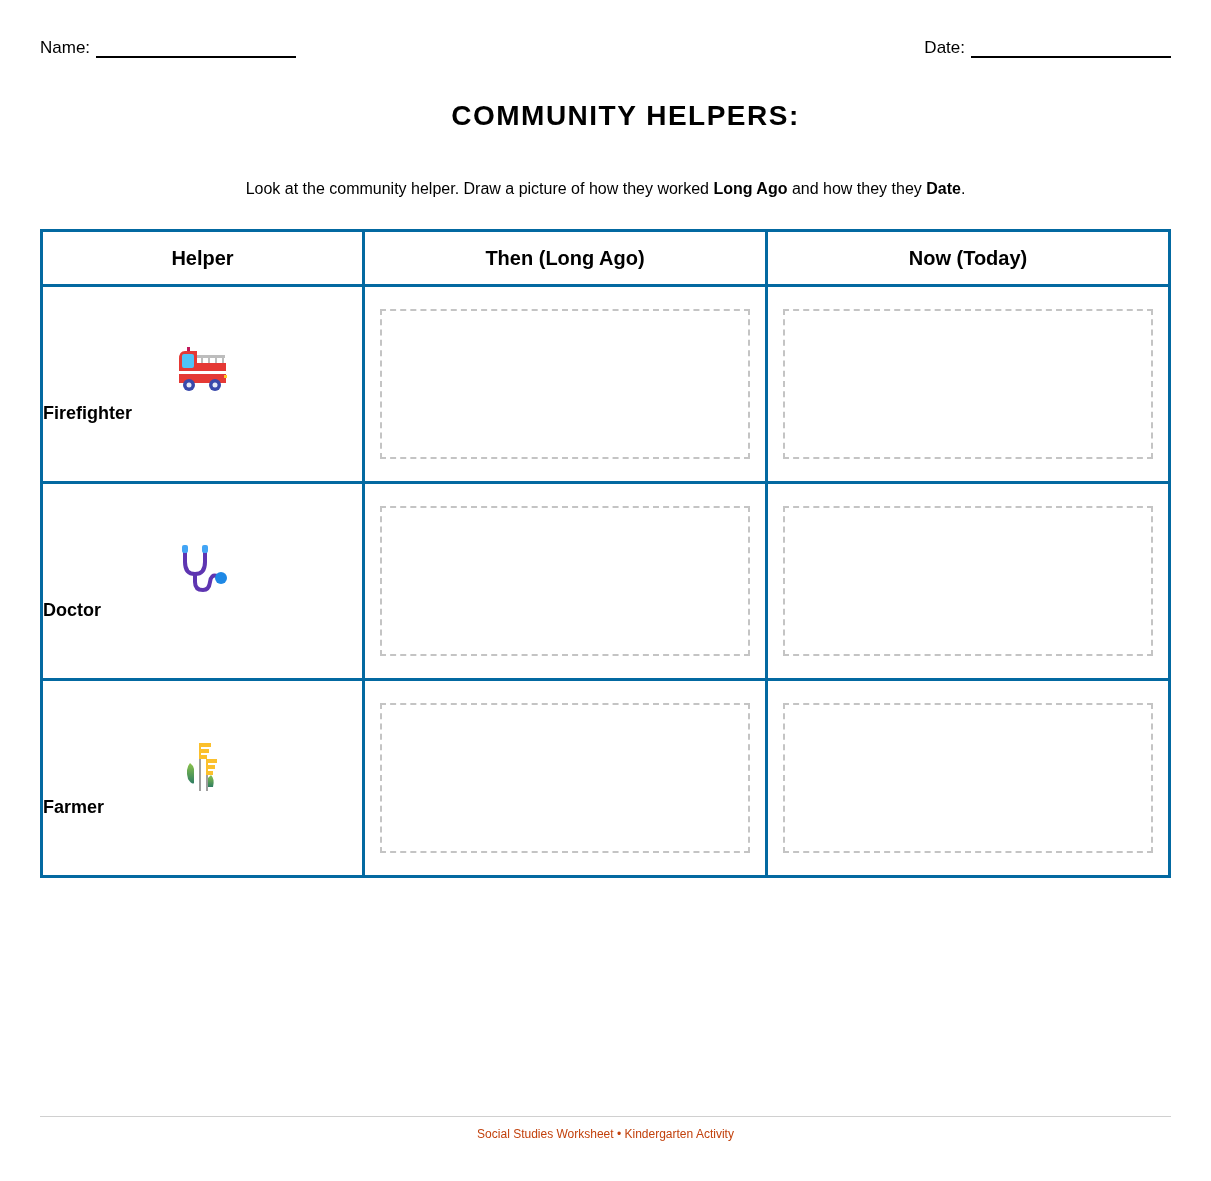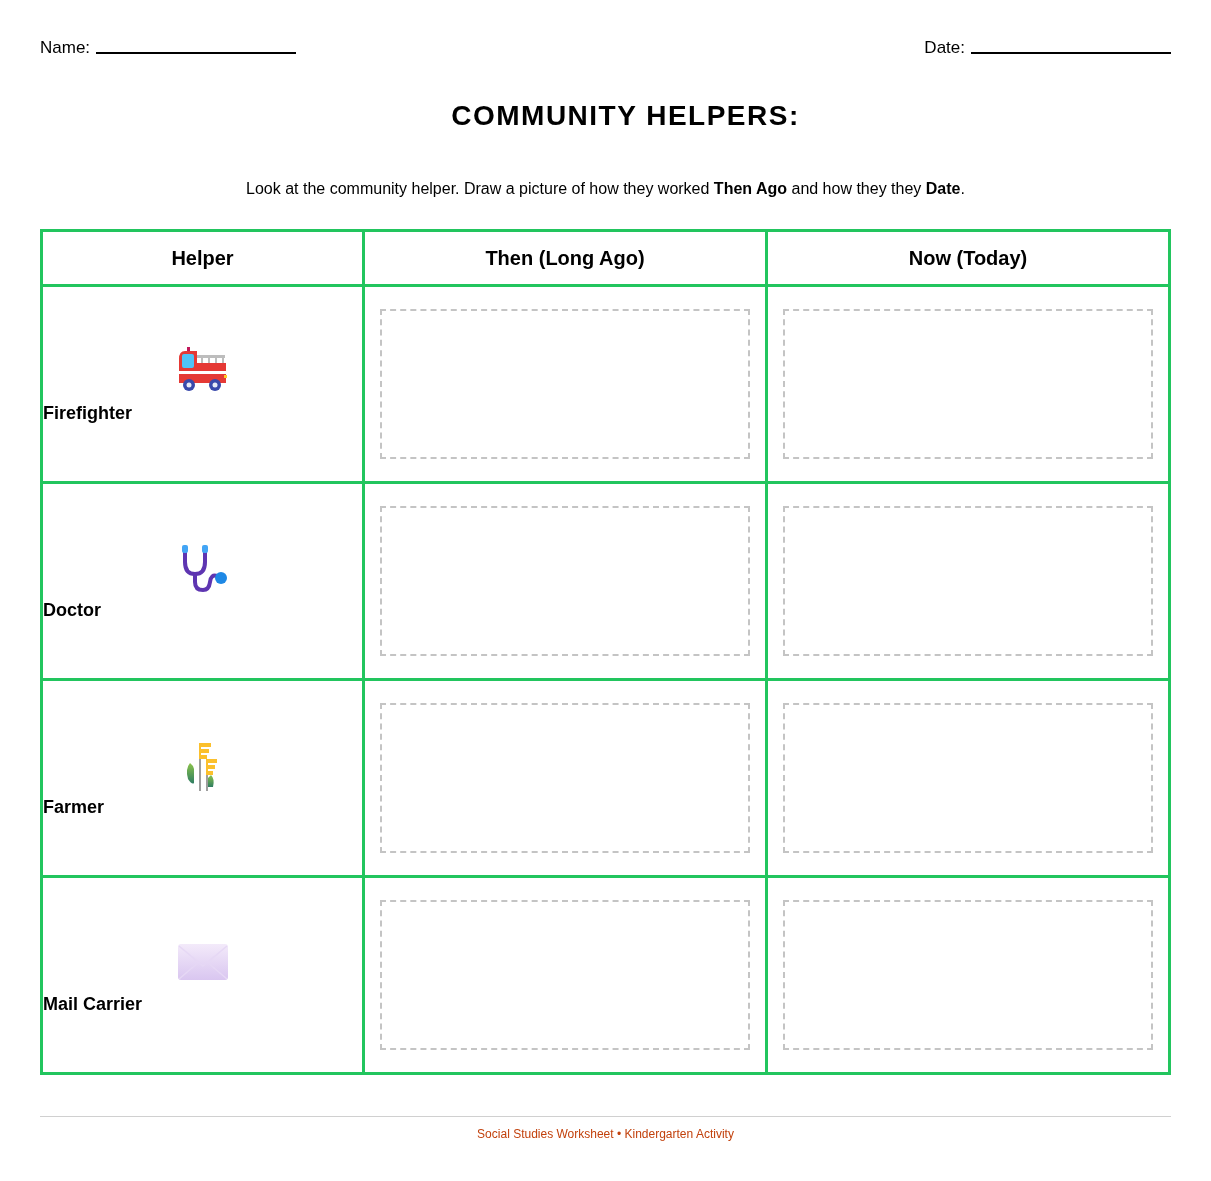--- a/index.html
+++ b/index.html
@@ -4,40 +4,40 @@
   <style>
     html, body { margin: 0; padding: 0; background: #ffffff; }
     body {
       width: 1211px; height: 1181px; position: relative;
       font-family: "Liberation Sans", sans-serif; color: #000;
     }
     .topline {
       position: absolute; top: 38px; left: 40px; right: 40px;
       display: flex; justify-content: space-between; font-size: 17px;
     }
-    .field { display: flex; }
+    .field { display: flex; align-items: flex-end; }
     .field .line {
       display: inline-block; border-bottom: 2px solid #000; margin-left: 6px;
       height: 14px;
     }
     .name-line { width: 200px; }
     .date-line { width: 200px; }
     .title {
       position: absolute; top: 100px; left: 0; right: 0; text-align: center;
       font-weight: bold; font-size: 28px; line-height: 32px; letter-spacing: 1.5px; padding-left: 40px;
     }
     .instructions {
       position: absolute; top: 180px; left: 0; right: 0; text-align: center;
       font-size: 16px;
     }
     table.grid {
       position: absolute; top: 229px; left: 40px; width: 1131px;
       border-collapse: collapse; table-layout: fixed;
     }
-    table.grid th, table.grid td { border: 3px solid #22c55e; padding: 0; }
+    table.grid th, table.grid td { border: 3px solid #0369a1; padding: 0; }
     table.grid th { height: 52px; font-size: 20px; font-weight: bold; text-align: center; }
     table.grid td { height: 194px; vertical-align: middle; }
     col.c1 { width: 322px; }
     col.c2 { width: 403px; }
     col.c3 { width: 403px; }
     .helper-cell { }
     .helper-icon { display: block; margin: 0 auto 6px auto; width: 52px; height: 52px; }
     .helper-label { font-size: 18px; font-weight: bold; }
     .draw-box {
       margin: 0 auto; width: 370px; height: 150px;
@@ -61,21 +61,21 @@
     <span>Date:</span>
     <span class="line date-line"></span>
   </div>
 </div>
 
 <div class="title">
   <div>COMMUNITY HELPERS:</div>
 </div>
 
 <div class="instructions">
-  <span>Look at the community helper. Draw a picture of how they worked </span><b>Then Ago</b><span> and how they they </span><b>Date</b><span>.</span>
+  <span>Look at the community helper. Draw a picture of how they worked </span><b>Long Ago</b><span> and how they they </span><b>Date</b><span>.</span>
 </div>
 
 <table class="grid">
   <colgroup>
       <col class="c1">
       <col class="c2">
       <col class="c3">
     </colgroup>
   <thead>
     <tr>
@@ -152,40 +152,18 @@
         <div class="helper-label">Farmer</div>
       </td>
       <td>
           <div class="draw-box"></div>
         </td>
       <td>
           <div class="draw-box"></div>
         </td>
     </tr>
 
-    <tr>
-      <td class="helper-cell">
-        <svg class="helper-icon" viewBox="0 0 52 52">
-          <defs>
-            <linearGradient id="envg" x1="0" y1="0" x2="0" y2="1">
-              <stop offset="0" stop-color="#f3eafa"></stop>
-                <stop offset="1" stop-color="#d9c6f0"></stop>
-            </linearGradient>
-          </defs>
-          <rect x="1" y="8" width="50" height="36" rx="3" fill="url(#envg)"></rect>
-          <path d="M2 10 L26 30 L50 10" fill="none" stroke="#e6d8f5" stroke-width="1.5"></path>
-          <path d="M2 43 L22 26 M50 43 L30 26" fill="none" stroke="#e6d8f5" stroke-width="1.5"></path>
-        </svg>
-        <div class="helper-label">Mail Carrier</div>
-      </td>
-      <td>
-          <div class="draw-box"></div>
-        </td>
-      <td>
-          <div class="draw-box"></div>
-        </td>
-    </tr>
   </tbody>
 </table>
 
 <div class="footer">
   <span>Social Studies Worksheet • Kindergarten Activity</span>
 </div>
 
 </body></html>

